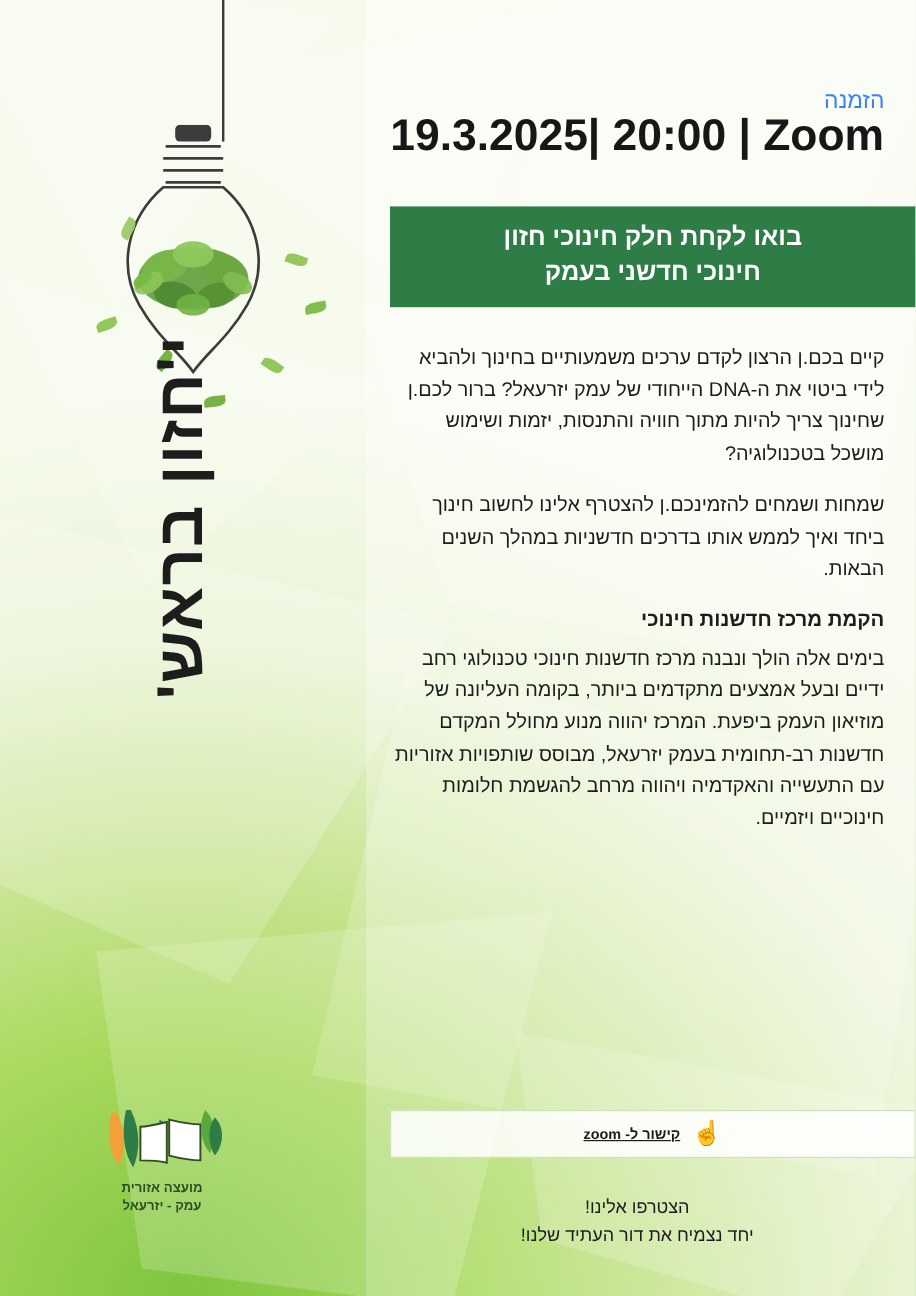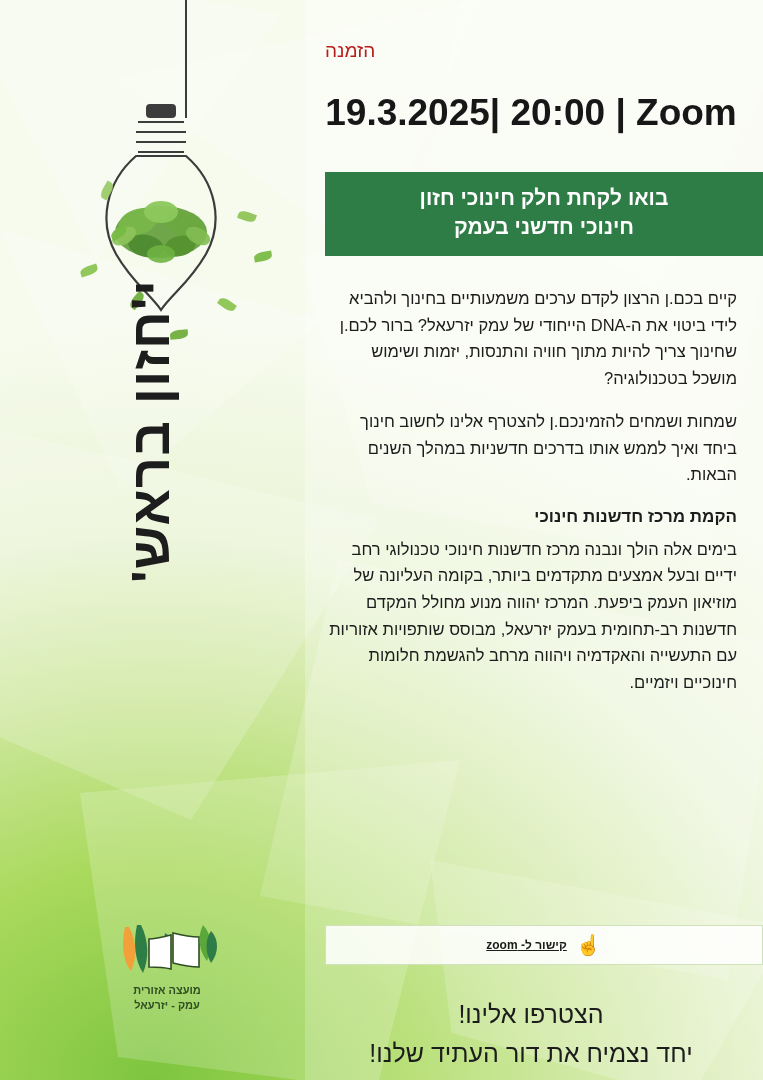--- a/index.html
+++ b/index.html
@@ -98,41 +98,41 @@
     color: #1d1d1d;
     letter-spacing: 1px;
     transform: rotate(-90deg);
     transform-origin: center center;
     direction: rtl;
     white-space: nowrap;
   }
 
   .logo-block {
     position: absolute;
-    left: 72px;
+    left: 40px;
     top: 915px;
     width: 190px;
     text-align: center;
     direction: rtl;
   }
   .logo-mark { position: relative; height: 62px; }
   .logo-caption {
     margin-top: 6px;
     font-size: 11px;
     line-height: 1.35;
     color: #2f4d22;
     font-weight: bold;
   }
   .invite-label {
     position: absolute;
-    left: 325px; top: 40px;
+    left: 325px; top: 74px;
     width: 412px;
     font-size: 19px;
-    color: #b91c1c;
-    text-align: left;
+    color: #3b82f6;
+    text-align: right;
     direction: rtl;
   }
   .datetime {
     position: absolute;
     left: 325px; top: 92px;
     width: 412px;
     text-align: center;
     font-size: 37px;
     font-weight: bold;
     color: #171717;
@@ -201,21 +201,21 @@
 
   .closing {
     position: absolute;
     left: 325px; top: 995px;
     width: 412px;
     direction: rtl;
     text-align: center;
     color: #1c1c1c;
   }
   .closing div {
-    font-size: 25px;
+    font-size: 15px;
     line-height: 1.55;
   }
 </style>
 </head>
 <body>
 
 <div class="poster">
 
   <div class="bg-base"></div>
   <div class="bg-poly">

